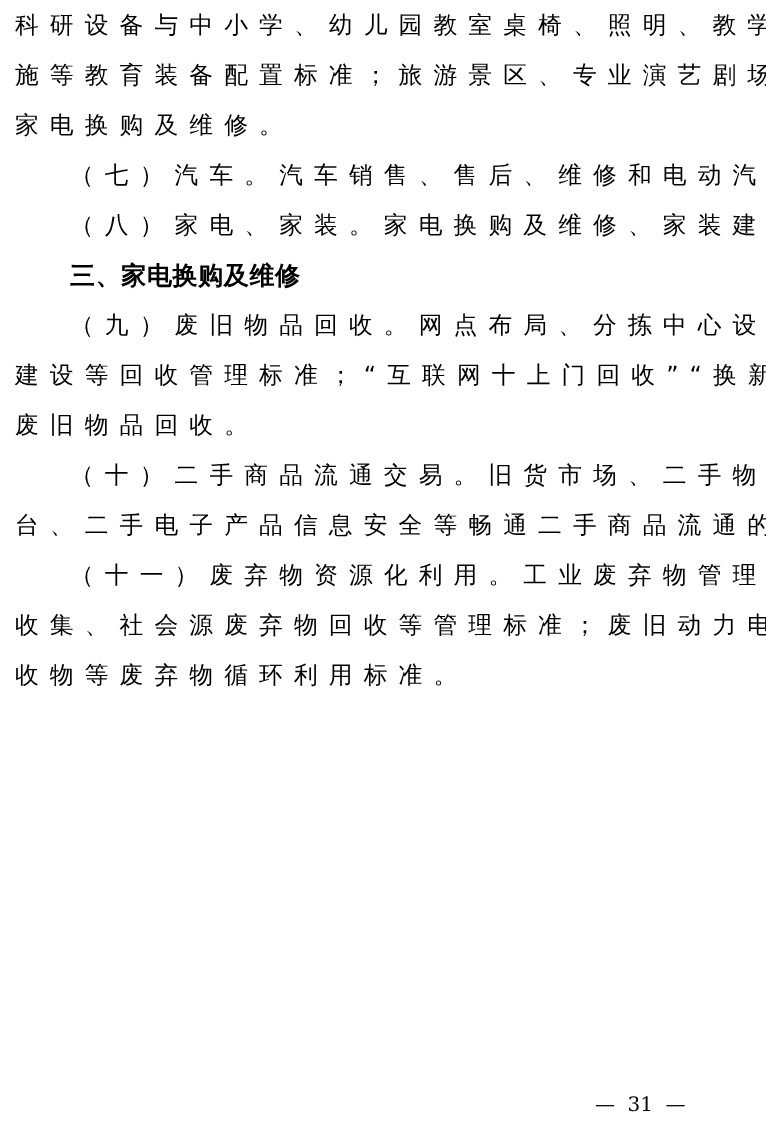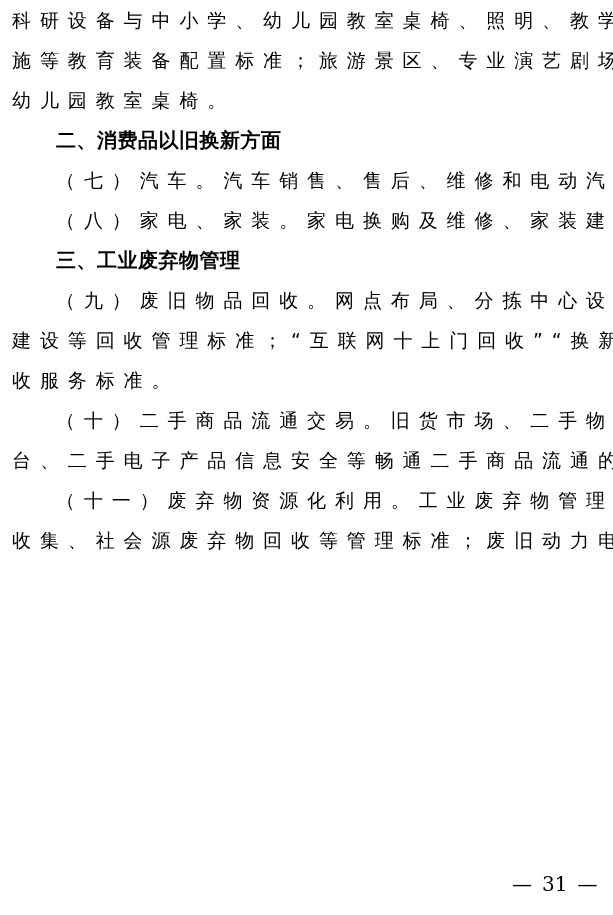--- a/index.html
+++ b/index.html
@@ -36,54 +36,54 @@
       font-weight: bold;
       padding-left: 44px;
       letter-spacing: 0.5px;
       white-space: nowrap;
     }
     .indent {
       padding-left: 44px;
     }
     .page-number {
       position: absolute;
-      left: 512px;
+      left: 476px;
       top: 874px;
       width: 100px;
       font-family: "DejaVu Serif", serif;
-      font-size: 20px;
+      font-size: 16px;
       line-height: 20px;
       white-space: nowrap;
     }
     .page-number span { display: inline-block; }
     .dash { letter-spacing: 0; }
     .num { padding: 0 10px; }
   </style>
 </head>
 <body>
 
 <div class="page">
   <div class="line">科研设备与中小学、幼儿园教室桌椅、照明、教学仪器、文体设</div>
   <div class="line">施等教育装备配置标准；旅游景区、专业演艺剧场等公共场所设</div>
-  <div class="line">幼儿园教室桌椅。</div>
+  <div class="line">家电换购及维修。</div>
 
-  <div class="heading">二、消费品以旧换新方面</div>
 
   <div class="line indent">（七）汽车。汽车销售、售后、维修和电动汽车充换电等服</div>
 
   <div class="line indent">（八）家电、家装。家电换购及维修、家装建材市场管理、</div>
 
-  <div class="heading">三、工业废弃物管理</div>
+  <div class="heading">三、家电换购及维修</div>
 
   <div class="line indent">（九）废旧物品回收。网点布局、分拣中心设置、交易平台</div>
   <div class="line">建设等回收管理标准；“互联网十上门回收”“换新十回收”等回</div>
-  <div class="line">收服务标准。</div>
+  <div class="line">废旧物品回收。</div>
 
   <div class="line indent">（十）二手商品流通交易。旧货市场、二手物品网络交易平</div>
   <div class="line">台、二手电子产品信息安全等畅通二手商品流通的管理标准。</div>
 
   <div class="line indent">（十一）废弃物资源化利用。工业废弃物管理、农业废弃物</div>
   <div class="line">收集、社会源废弃物回收等管理标准；废旧动力电池、低值可回</div>
+  <div class="line">收物等废弃物循环利用标准。</div>
 </div>
 
 <div class="page-number">
   <span class="dash">—</span><span class="num">31</span><span class="dash">—</span>
 </div>
 
 </body></html>

